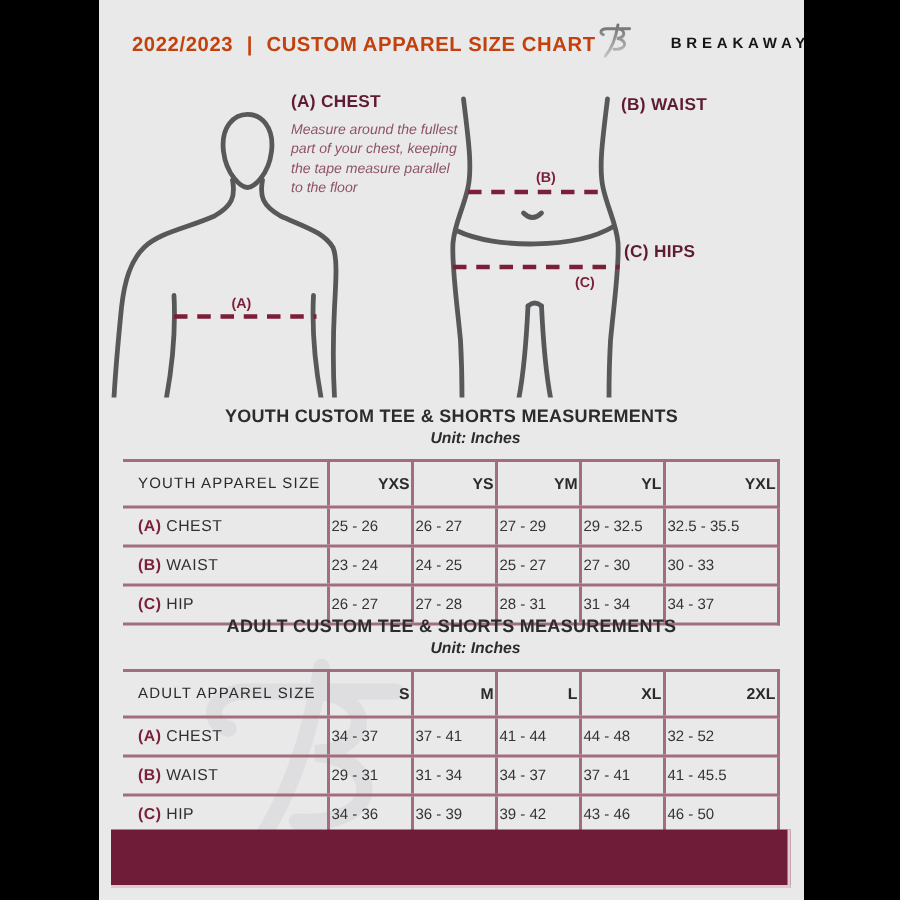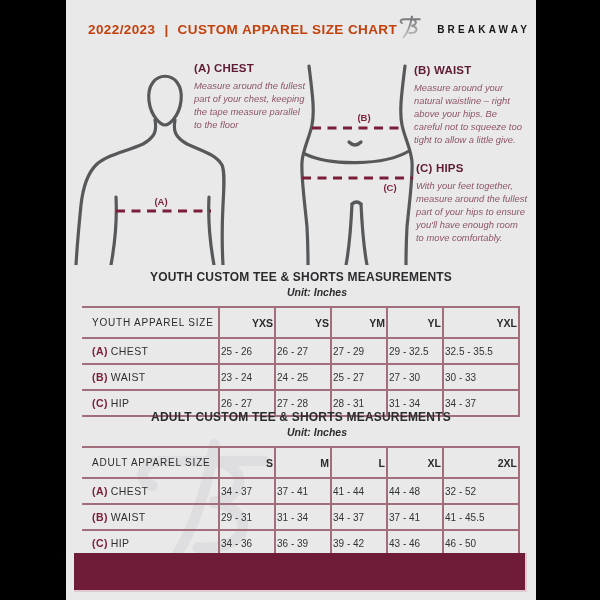--- a/index.html
+++ b/index.html
@@ -15,21 +15,21 @@
   .header {
     position:absolute; left:0; top:10px; width:100%; height:38px;
     display:flex; align-items:center; justify-content:space-between;
     padding:0 24px 0 22px; box-sizing:border-box;
   }
   .title-group {
     display:flex; align-items:center; gap:9px;
     font-weight:bold; font-size:13.5px; letter-spacing:0.4px; color:#c2410c;
     white-space:nowrap;
   }
-  .brand { display:flex; align-items:center; gap:14px; }
+  .brand { display:flex; align-items:center; gap:24px; }
   .brand-name { font-size:10px; font-weight:bold; letter-spacing:3.2px; color:#161616; }
 
   
   .fig { position:absolute; }
   .fig path, .fig line { fill:none; }
   .body-line { stroke:#57585a; stroke-width:3.2; stroke-linecap:round; }
   .dash-line { stroke:#7b1f38; stroke-width:3; stroke-dasharray:9 6.5; }
   .marker-text { font-family:"Liberation Sans",sans-serif; font-weight:bold; font-size:9.5px; fill:#7b1f38; }
 
   .guide-block { position:absolute; }
@@ -115,26 +115,24 @@
     <path class="body-line" d="M 54 145 C 53 166 51 190 48 206"></path>
     <path class="body-line" d="M 63 145 C 64 166 66 190 69 206"></path>
     <line class="dash-line" x1="14" y1="69" x2="106" y2="69"></line>
     <text class="marker-text" x="66" y="62" text-anchor="middle">(B)</text>
     <line class="dash-line" x1="4" y1="119" x2="115" y2="119"></line>
     <text class="marker-text" x="92" y="132" text-anchor="middle">(C)</text>
   </svg>
 
   <div class="guide-block" style="left:348px; top:64px; width:112px;">
     <p class="guide-heading">(B) WAIST</p>
-    <p class="guide-body">Measure around your natural waistline – right above your hips. Be careful not to squeeze too tight to allow a little give.</p>
   </div>
 
   <div class="guide-block" style="left:350px; top:162px; width:112px;">
     <p class="guide-heading">(C) HIPS</p>
-    <p class="guide-body">With your feet together, measure around the fullest part of your hips to ensure you'll have enough room to move comfortably.</p>
   </div>
 
   <div class="watermark">
     <svg width="180" height="165" viewBox="0 0 40 40">
       <path fill="none" stroke="#dedee0" stroke-width="2.6" stroke-linecap="round" d="M35 8 H11 C5 8 4 13 8 14 M23 4 C21 16 17 28 10 36 M21 8 C31 8 32 17 22 18 C33 19 33 30 19 29"></path>
     </svg>
   </div>
 
   <div class="section" style="top:270px;">
     <p class="section-title">YOUTH CUSTOM TEE &amp; SHORTS MEASUREMENTS</p>

